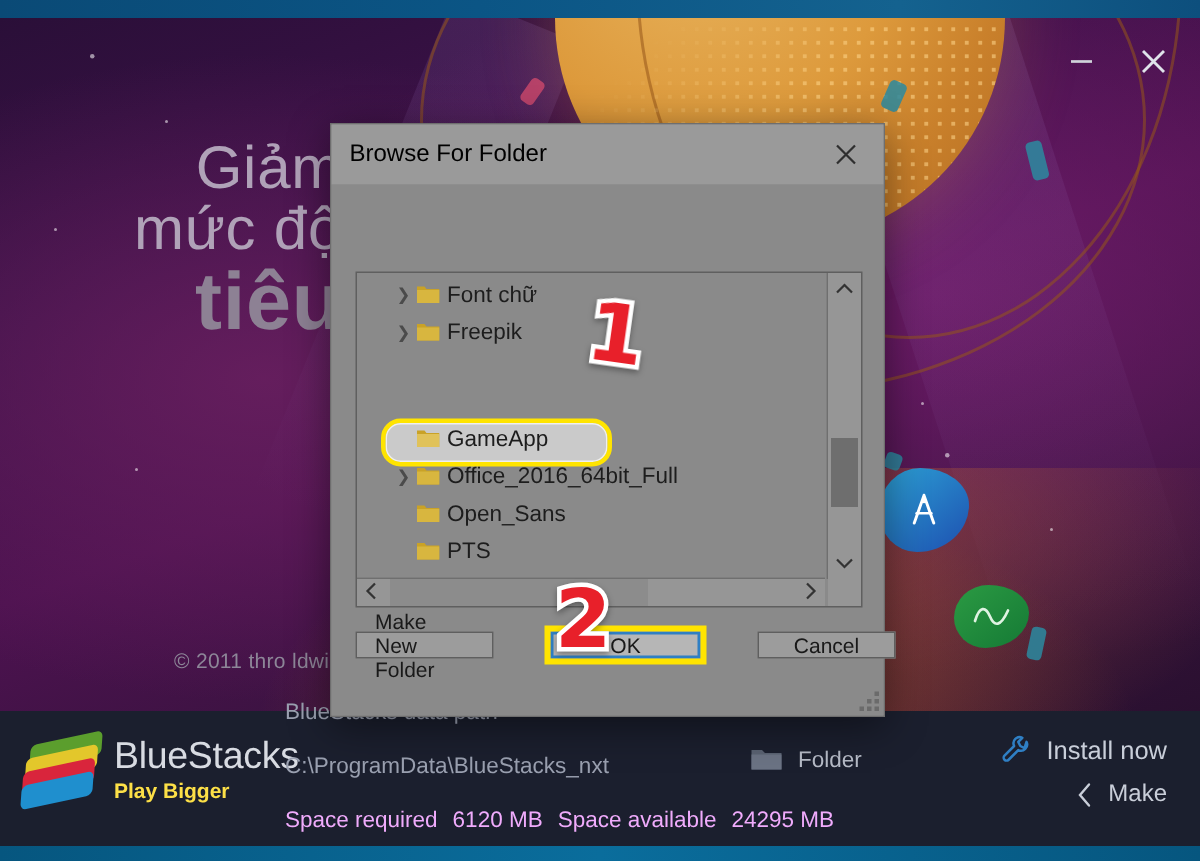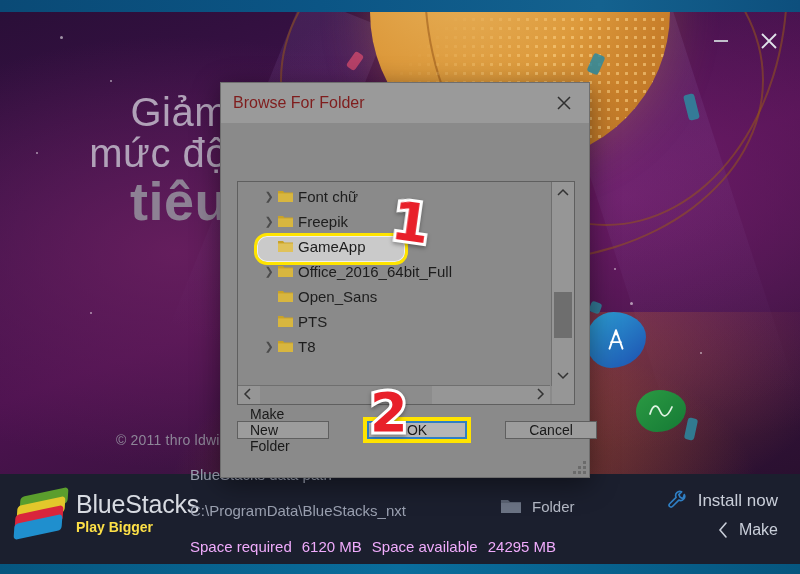--- a/index.html
+++ b/index.html
@@ -89,33 +89,33 @@
   .bb-install{position:absolute;right:22px;top:490px;display:flex;align-items:center;gap:10px;cursor:pointer;}
   .bb-install-label{font-size:17px;color:#c9ced9;}
   .bb-back{position:absolute;right:22px;top:521px;display:flex;align-items:center;gap:10px;cursor:pointer;}
   .bb-back-label{font-size:16px;color:#c9ced9;}
 
   
   .dialog{position:absolute;left:220px;top:82px;width:368px;height:394px;
     background:#8a8a8a;border:1px solid #6e6e6e;box-shadow:0 6px 26px rgba(0,0,0,.45);}
   .dlg-title-bar{position:absolute;left:0;top:0;width:368px;height:40px;background:#9a9a9a;
     display:flex;align-items:center;}
-  .dlg-title{margin-left:12px;font-size:16px;color:#7f1d1d;font-weight:400;}
+  .dlg-title{margin-left:12px;font-size:16px;color:#000000;font-weight:400;}
   .dlg-close{position:absolute;right:8px;top:6px;width:34px;height:28px;display:flex;
     align-items:center;justify-content:center;color:#2f2f2f;cursor:pointer;}
   .dlg-body{position:absolute;left:0;top:40px;width:368px;height:354px;background:#8a8a8a;}
 
   .tree-box{position:absolute;left:16px;top:58px;width:336px;height:222px;
     background:#8a8a8a;border:1px solid #5f5f5f;overflow:hidden;}
   .tree-list{position:absolute;left:0;top:0;width:312px;height:204px;padding-top:2px;box-sizing:border-box;}
   .tree-row{display:flex;align-items:center;height:25px;padding-left:22px;position:relative;cursor:pointer;}
   .tw-chev{width:18px;display:flex;align-items:center;justify-content:center;color:#4b4b4b;font-size:11px;}
   .tw-folder{width:20px;display:flex;align-items:center;justify-content:flex-start;}
   .tw-label{font-size:15px;color:#1d1d1d;white-space:nowrap;}
-  .tree-row.highlight{position:relative;}
+  .tree-row.highlight{position:relative;margin-top:46px;}
   .tree-row.highlight .hl{position:absolute;left:16px;top:-1px;width:148px;height:26px;
     border:3px solid #ffe400;border-radius:13px;background:rgba(255,255,255,.55);
     box-shadow:0 0 0 1px rgba(255,255,255,.7) inset;}
   .tree-row.highlight .tw-folder,.tree-row.highlight .tw-label{position:relative;z-index:2;}
 
   .vscroll{position:absolute;right:0;top:0;width:22px;height:204px;background:#969696;
     border-left:1px solid #6f6f6f;}
   .vs-arrow{height:22px;display:flex;align-items:center;justify-content:center;color:#3a3a3a;font-size:12px;cursor:pointer;}
   .vs-thumb{position:absolute;left:2px;top:110px;width:18px;height:46px;background:#6e6e6e;cursor:pointer;}
   .hscroll{position:absolute;left:0;bottom:0;width:312px;height:18px;background:#969696;

